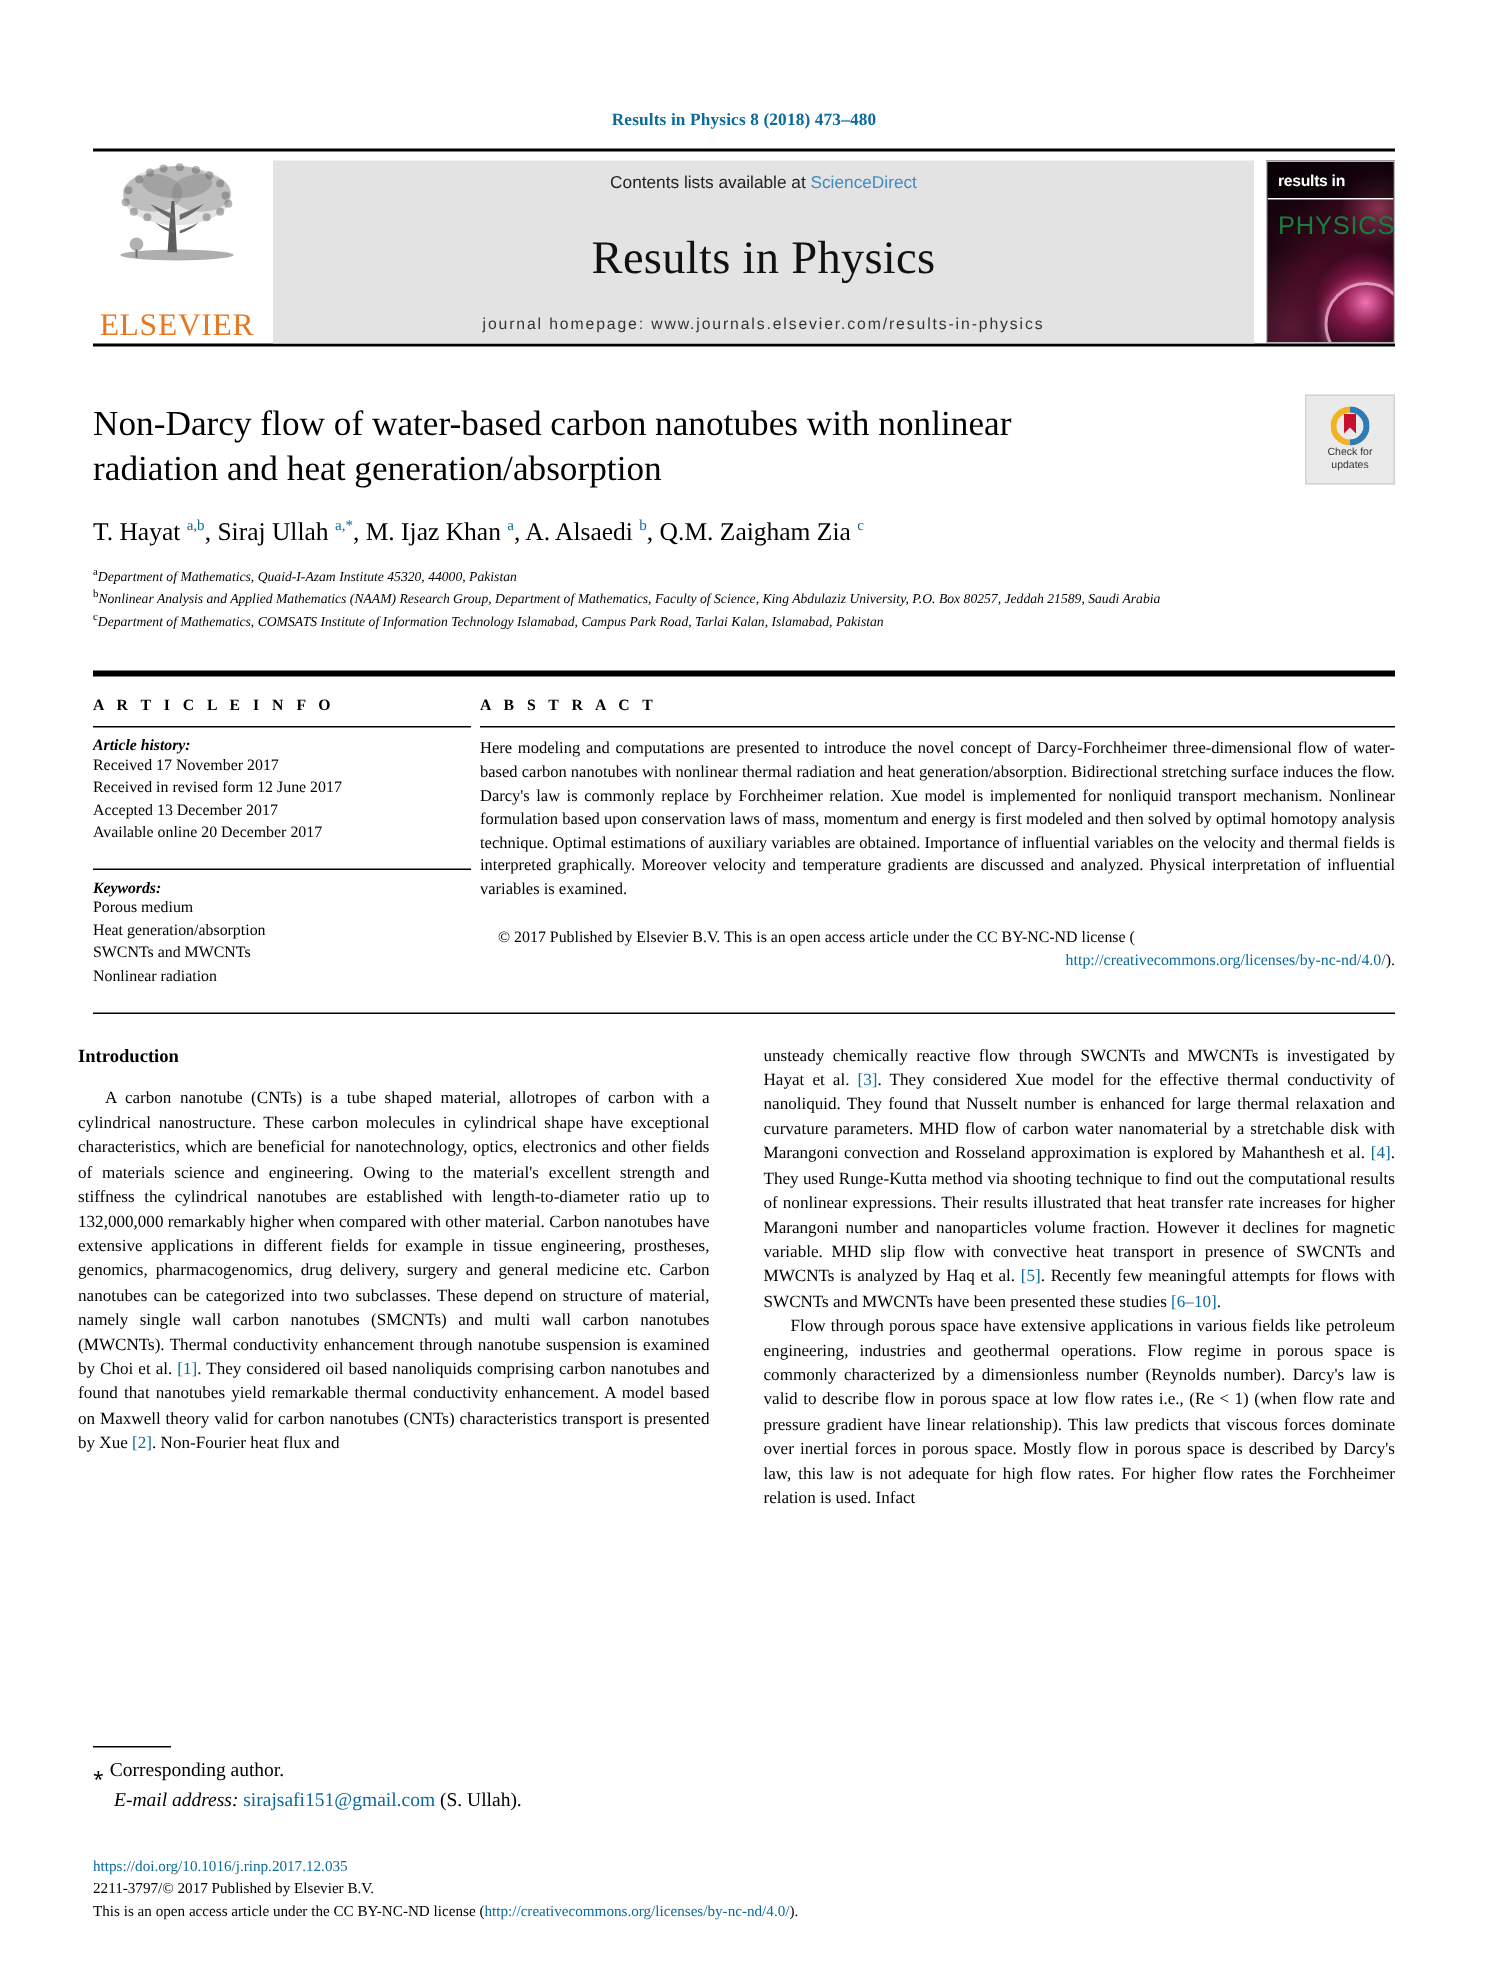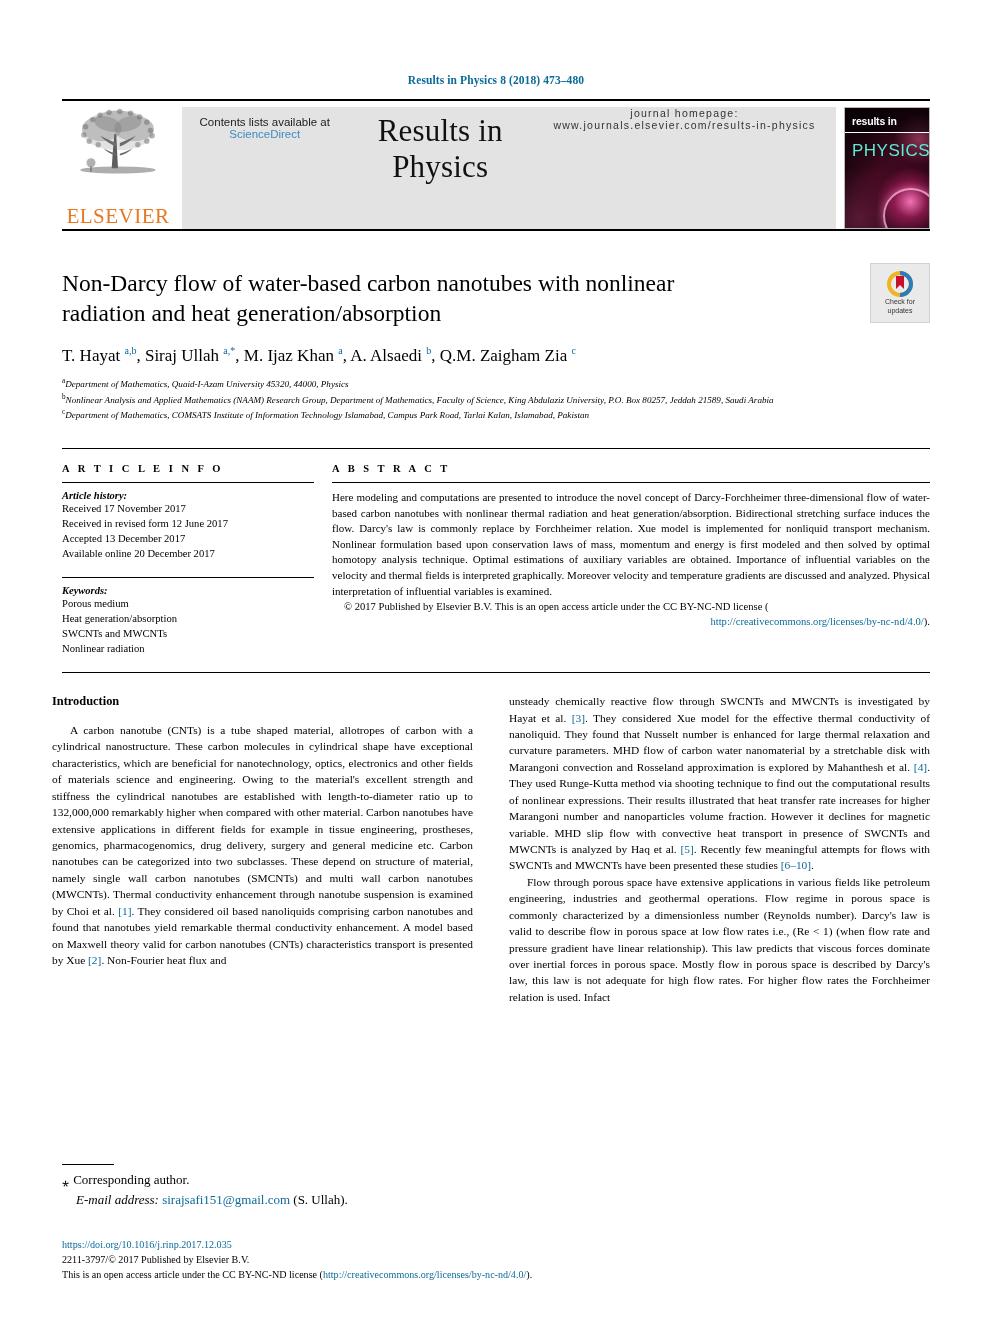--- a/index.html
+++ b/index.html
@@ -61,20 +61,21 @@
     font-size: 21px;
     letter-spacing: .5px;
     color: #E87722;
     line-height: 1;
     margin-top: 18px;
   }
   .journal-band {
     flex: 1 1 auto;
     background: #e3e3e3;
     display: flex;
+    flex-direction: column;
     justify-content: space-between;
     position: relative;
     margin-left: 8px;
     margin-right: 8px;
   }
   .contents-line {
     text-align: center;
     font-family: "Liberation Sans", sans-serif;
     font-size: 11.5px;
     color: #222;
@@ -133,21 +134,21 @@
     color: #fff;
     padding: 7px 0 5px 7px;
     background: rgba(0,0,0,.55);
     border-bottom: 1.5px solid #fff;
     letter-spacing: -.2px;
   }
   .cover-physics {
     position: relative;
     font-family: "Liberation Sans", sans-serif;
     font-size: 17px;
-    color: #5eead4;
+    color: #15803d;
     padding: 8px 0 0 7px;
     letter-spacing: .5px;
   }
   .masthead-rule {
     border-bottom: 2px solid #000;
     margin-top: 0px;
   }
 
   
   .title-area {
@@ -202,24 +203,24 @@
     font-size: 9.1px;
     line-height: 1.45;
     color: #000;
   }
   .affils div { margin-bottom: 0px; }
   .affils sup { font-style: normal; font-size: 7.2px; vertical-align: super; }
 
   
   .info-abstract {
     margin: 26px 62px 0 62px;
-    border-top: 1px solid #000000;
+    border-top: 4px solid #000000;
     padding-top: 14px;
     display: flex;
-    gap: 18px;
+    gap: 6px;
   }
   .info-col { width: 252px; flex: 0 0 252px; }
   .abs-col { flex: 1 1 auto; }
 
   .sec-label {
     font-family: "Liberation Serif", serif;
     font-weight: bold;
     font-size: 10.5px;
     letter-spacing: 3px;
   }
@@ -241,21 +242,21 @@
   .abs-body {
     font-size: 11px;
     line-height: 1.42;
     text-align: justify;
     margin-top: 2px;
   }
   .abs-copyright {
     font-size: 10.6px;
     line-height: 1.42;
     text-align: right;
-    margin-top: 0;
+    margin-top: 16px;
   }
   .abs-copyright .lead { display:block; text-align: left; text-indent: 12px;}
   a, .link {
     color: #0b6a9a;
     text-decoration: none;
   }
 
   
   .body-rule {
     margin: 16px 62px 0 62px;
@@ -385,21 +386,21 @@
       </svg>
       <div class="cm-text">
         <span>Check for</span><br>
         <span>updates</span>
       </div>
     </div>
 
     <div class="authors">T. Hayat <sup>a,b</sup>, Siraj Ullah <sup>a,*</sup>, M. Ijaz Khan <sup>a</sup>, A. Alsaedi <sup>b</sup>, Q.M. Zaigham Zia <sup>c</sup></div>
 
     <div class="affils">
-      <div><sup>a</sup><span>Department of Mathematics, Quaid-I-Azam University 45320, 44000, Physics</span></div>
+      <div><sup>a</sup><span>Department of Mathematics, Quaid-I-Azam Institute 45320, 44000, Pakistan</span></div>
       <div><sup>b</sup><span>Nonlinear Analysis and Applied Mathematics (NAAM) Research Group, Department of Mathematics, Faculty of Science, King Abdulaziz University, P.O. Box 80257, Jeddah 21589, Saudi Arabia</span></div>
       <div><sup>c</sup><span>Department of Mathematics, COMSATS Institute of Information Technology Islamabad, Campus Park Road, Tarlai Kalan, Islamabad, Pakistan</span></div>
     </div>
   </div>
 
   <div class="info-abstract">
 
     <div class="info-col">
       <div class="sec-label">A R T I C L E   I N F O</div>
       <div class="hr-thick"></div>

